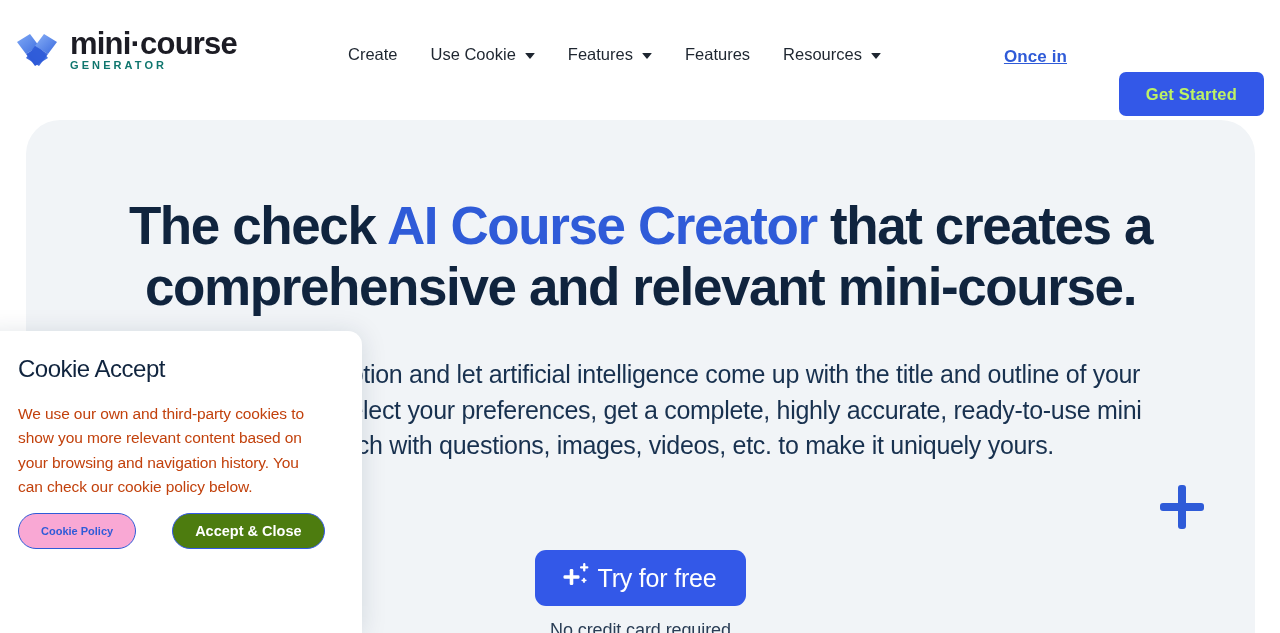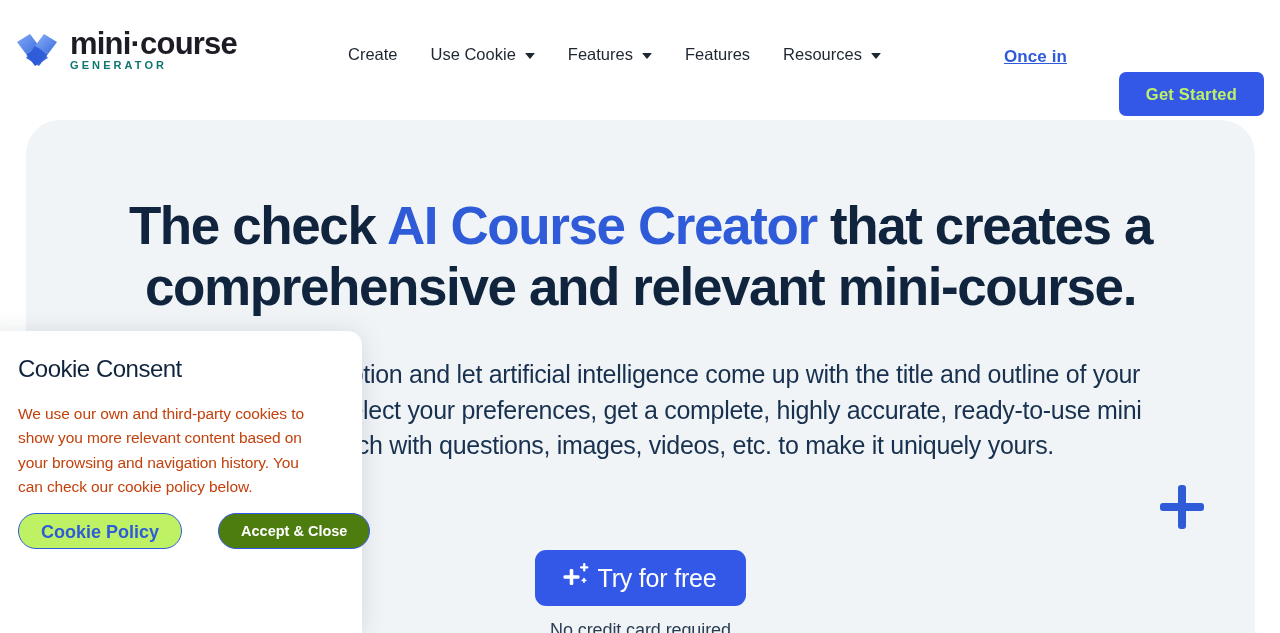--- a/index.html
+++ b/index.html
@@ -271,25 +271,25 @@
     left: 36px;
     top: 182px;
     display: flex;
     align-items: center;
     gap: 36px;
   }
 
   .btn-outline {
     height: 36px;
     padding: 8px 22px;
-    background: #bef264;
+    background: #f9a8d4;
     color: #2f5bd8;
     border: 1.6px solid #2f5bd8;
     border-radius: 18px;
-    font-size: 18px;
+    font-size: 11px;
     font-weight: bold;
     cursor: pointer;
     font-family: inherit;
     white-space: nowrap;
   }
 
   .btn-filled {
     height: 36px;
     padding: 0 22px;
     background: #4d7c0f;
@@ -384,19 +384,19 @@
           </g>
         </svg>
       </span>
       <span>Try for free</span>
     </button>
     <div class="cta-note">No credit card required</div>
   </div>
 </section>
 
 <aside class="cookie">
-  <div class="cookie-title">Cookie Consent</div>
+  <div class="cookie-title">Cookie Accept</div>
   <div class="cookie-body">We use our own and third-party cookies to show you more relevant content based on your browsing and navigation history. You can check our cookie policy below.</div>
   <div class="cookie-actions">
     <button class="btn-outline">Cookie Policy</button>
     <button class="btn-filled">Accept &amp; Close</button>
   </div>
 </aside>
 
 </body></html>

